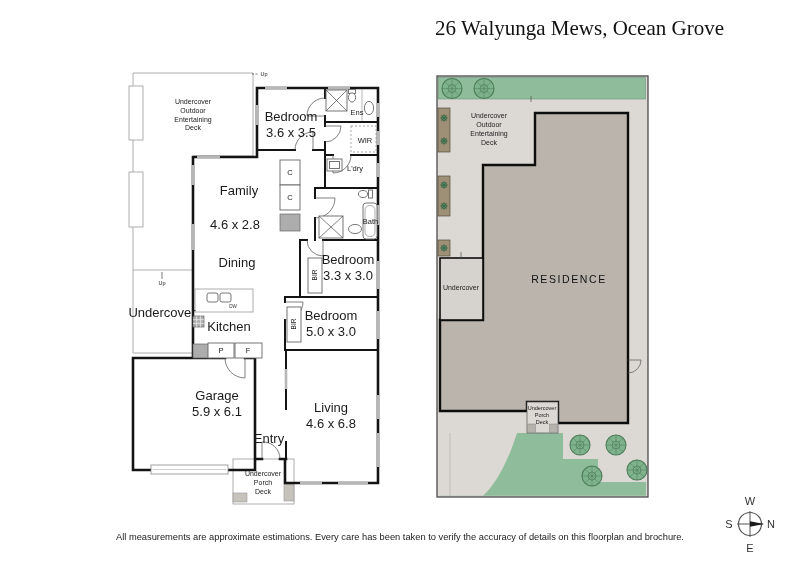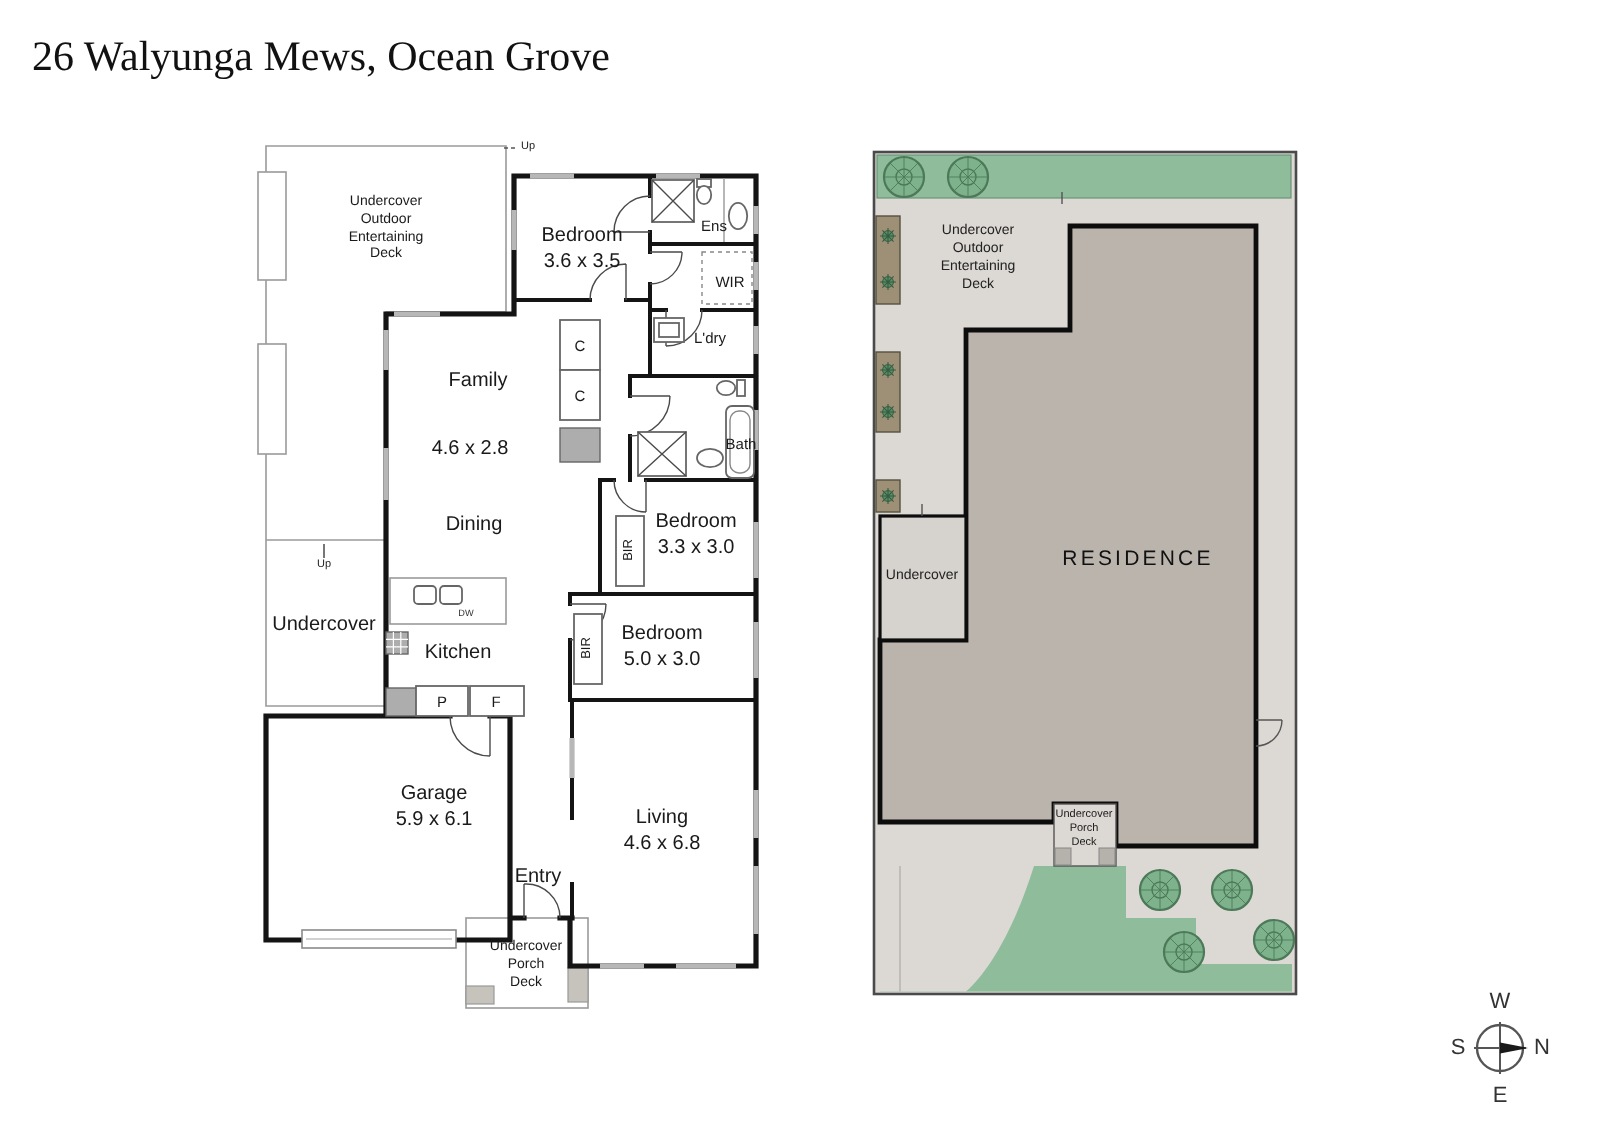--- a/index.html
+++ b/index.html
@@ -1,24 +1,24 @@
 <!DOCTYPE html>
 <html><head>
 <meta charset="utf-8">
 <style>
   html,body{margin:0;padding:0;background:#fff;}
   #page{position:relative;width:800px;height:566px;background:#ffffff;overflow:hidden;
         font-family:"Liberation Sans",sans-serif;color:#1c1c1c;}
-  .title{position:absolute;left:0;top:16px;width:724px;text-align:left;
-         font-family:"Liberation Serif",serif;font-size:21px;color:#111;padding-left:16px;}
+  .title{position:absolute;left:0;top:16px;width:724px;text-align:right;
+         font-family:"Liberation Serif",serif;font-size:21px;color:#111;}
   .disclaimer{position:absolute;left:0;top:532px;width:800px;text-align:center;
          font-size:9.3px;color:#222;}
   .plan{position:absolute;}
   .lbl{position:absolute;transform:translate(-50%,-50%);text-align:center;
-       white-space:pre-line;line-height:1.25;color:#1a1a1a;font-size:10px;}
+       white-space:pre-line;line-height:1.25;color:#1a1a1a;font-size:13px;}
   .md{font-size:7.5px;}
   .sm{font-size:7px;}
   .xs{font-size:5.5px;}
   .xxs{font-size:4.6px;color:#333;}
   .rot{transform:translate(-50%,-50%) rotate(-90deg);font-size:6.5px;}
   .site-lbl{font-size:7px;line-height:1.3;color:#222;}
   .residence-lbl{font-size:10.5px;letter-spacing:1.6px;color:#111;}
   .compass-letter{position:absolute;transform:translate(-50%,-50%);font-size:11px;color:#333;}
   svg{position:absolute;left:0;top:0;overflow:visible;}
   .wall{stroke:#141414;stroke-width:2.6;fill:none;stroke-linecap:square;}
@@ -224,14 +224,15 @@
       <line x1="28" y1="19" x2="28" y2="45" stroke="#555" stroke-width="1"></line>
       <line x1="15" y1="32" x2="41" y2="32" stroke="#555" stroke-width="1"></line>
       <polygon points="28,29.3 42,32 28,34.7" fill="#1a1a1a"></polygon>
     </svg>
     <span class="compass-letter" style="left:28px;top:9px;">W</span>
     <span class="compass-letter" style="left:7px;top:32px;">S</span>
     <span class="compass-letter" style="left:49px;top:32px;">N</span>
     <span class="compass-letter" style="left:28px;top:56px;">E</span>
   </div>
 
+  <div class="disclaimer">All measurements are approximate estimations. Every care has been taken to verify the accuracy of details on this floorplan and brochure.</div>
 
 </div>
 
 </body></html>

